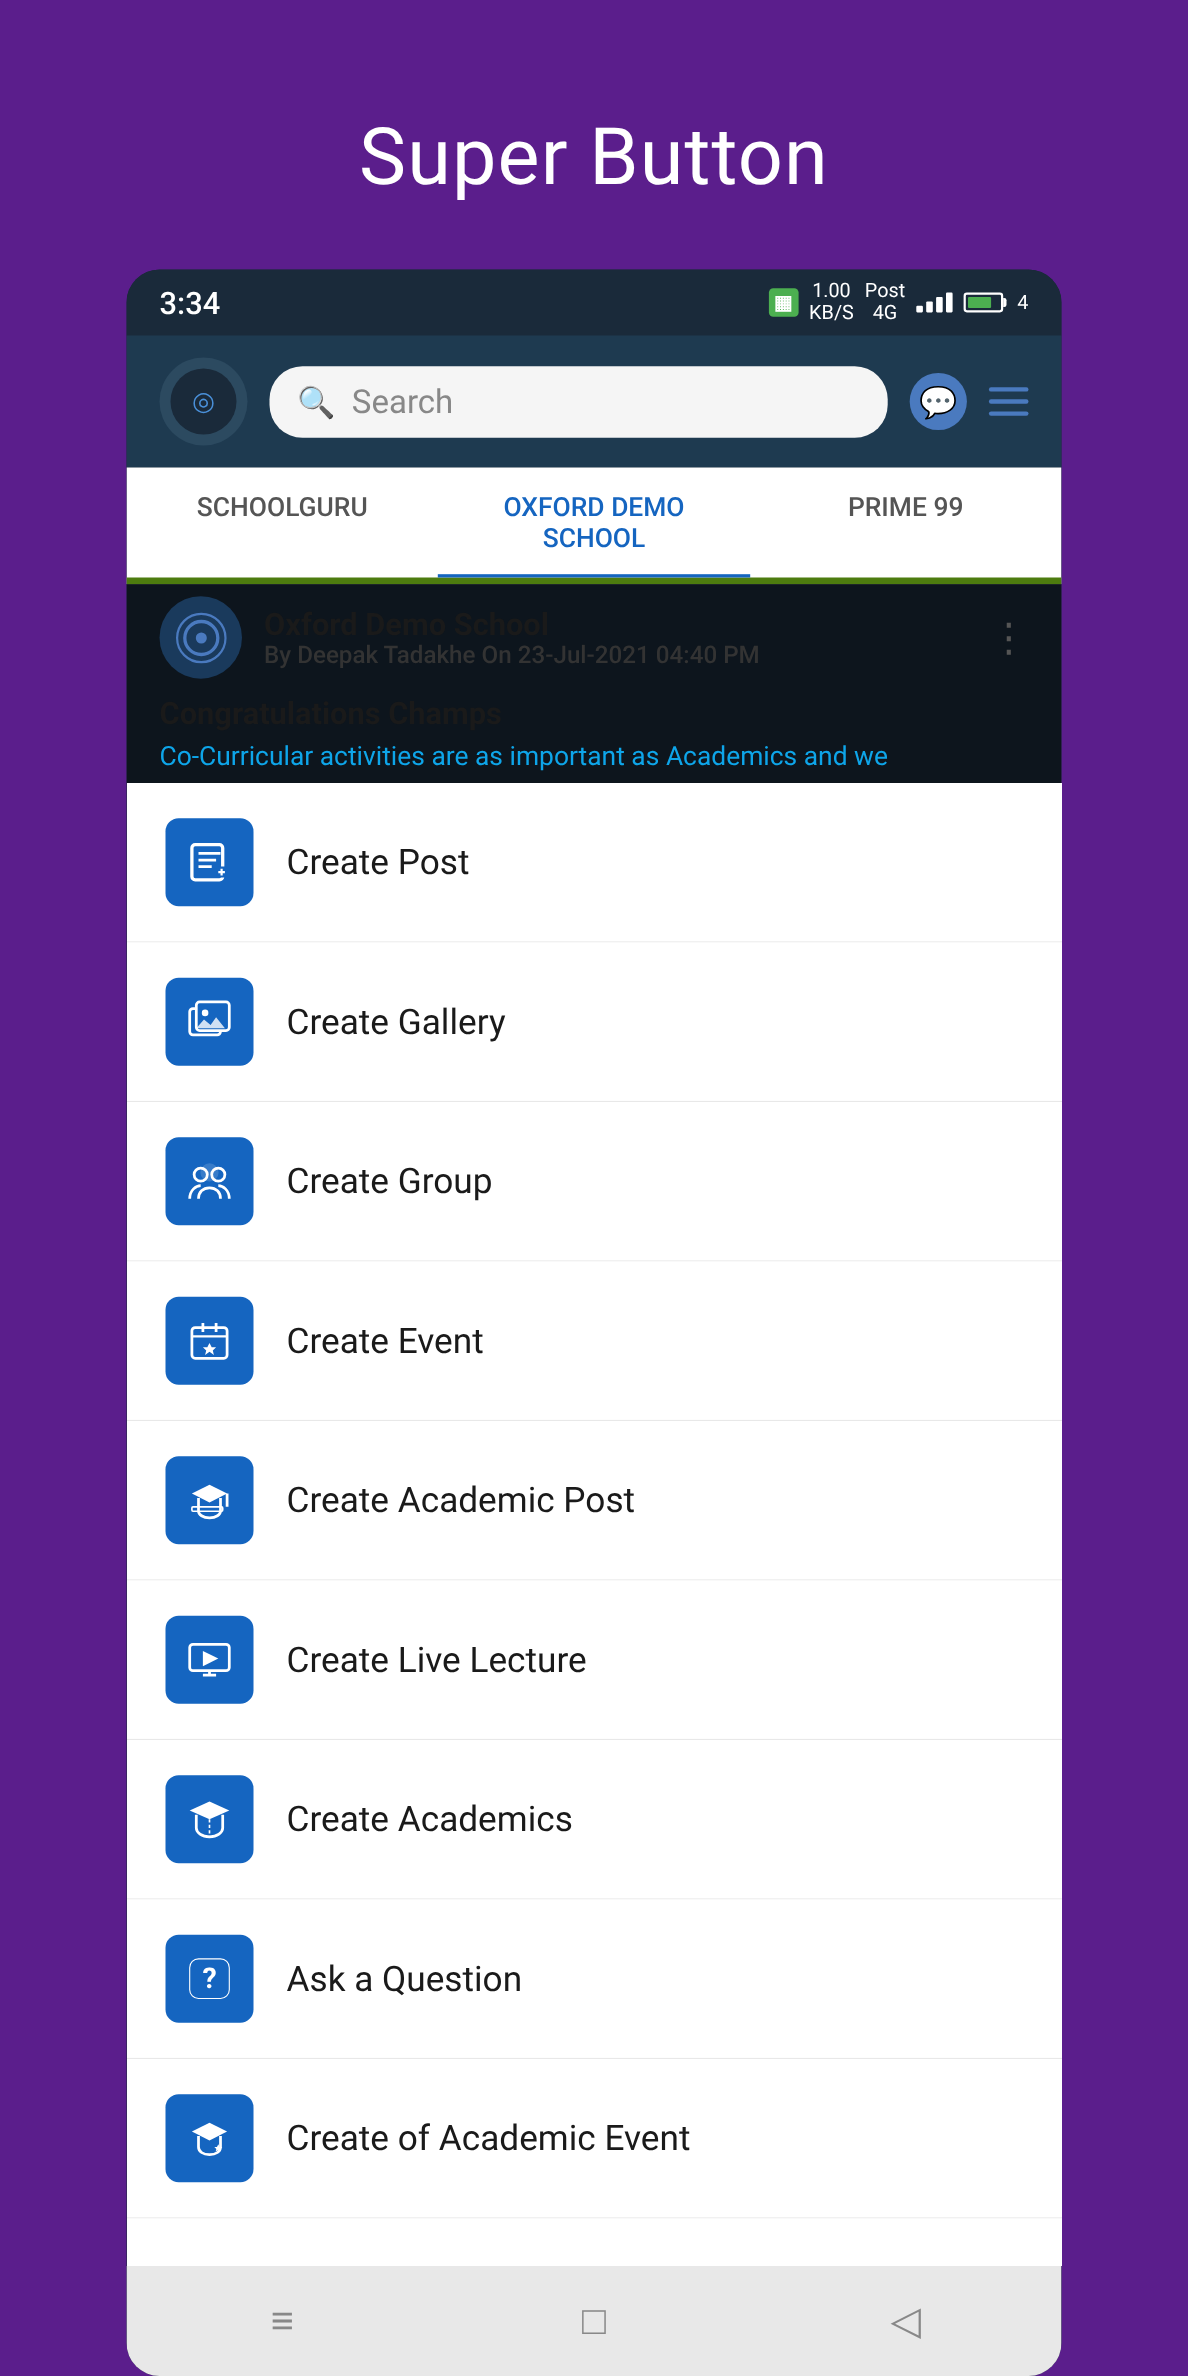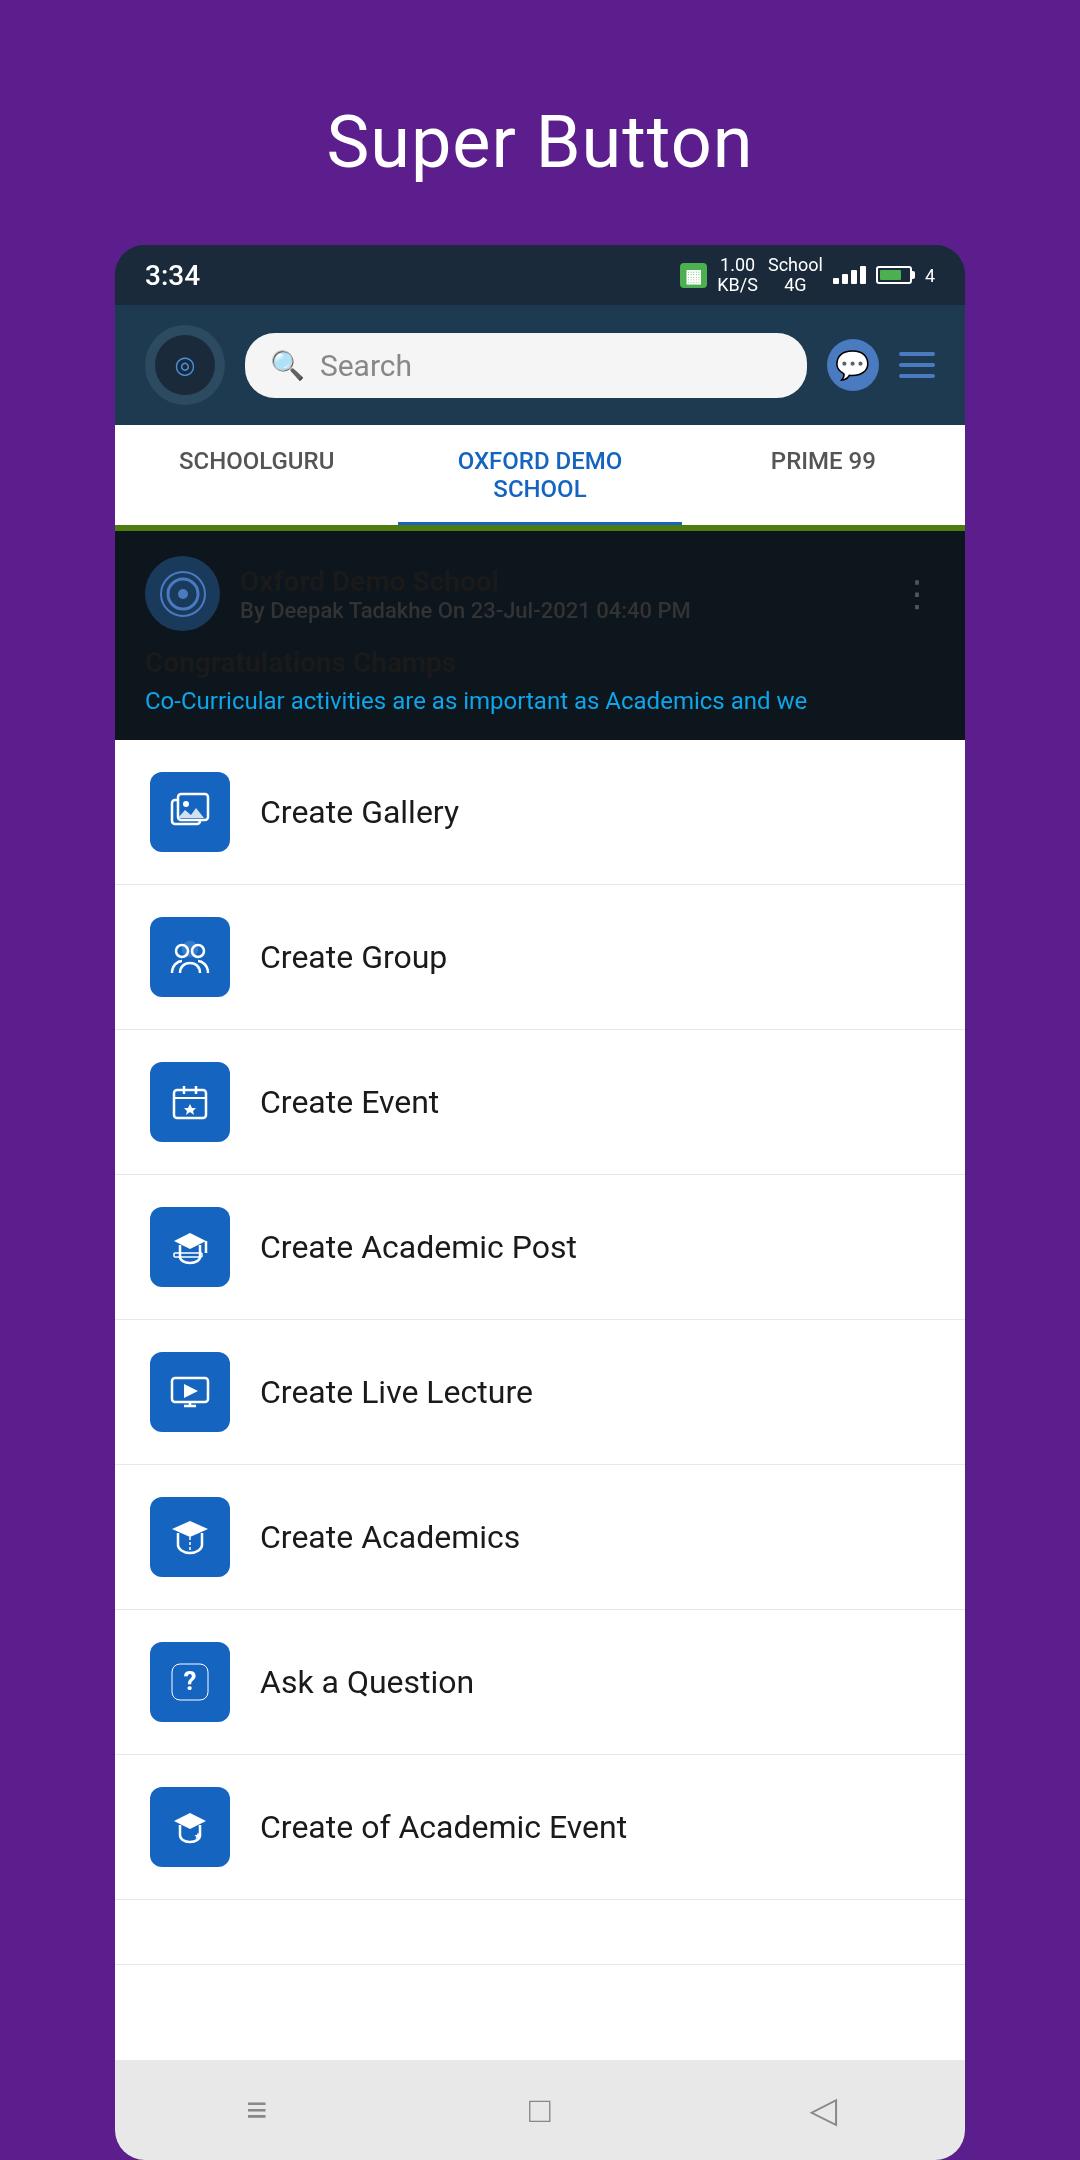--- a/index.html
+++ b/index.html
@@ -210,21 +210,21 @@
       bottom: 0;
       left: 0;
       right: 0;
       height: 3px;
       background: #1565c0;
     }
 
     
     .post-preview {
       background: rgba(255,255,255,0.85);
-      padding: 25px 30px;
+      padding: 11px 30px;
       flex-shrink: 0;
     }
     .post-header {
       display: flex;
       align-items: center;
       gap: 20px;
       margin-bottom: 15px;
     }
     .post-avatar {
       width: 75px;
@@ -338,21 +338,21 @@
 
   <div class="status-bar">
     <span class="status-time">3:34</span>
     <div class="status-icons">
       <div class="status-icon-box">▦</div>
       <div class="status-text-small">
         <span>1.00</span><br>
         <span>KB/S</span>
       </div>
       <div class="status-text-small">
-        <span>School</span><br>
+        <span>Post</span><br>
         <span>4G</span>
       </div>
       <div class="signal-bars">
         <div class="signal-bar" style="height:6px;"></div>
         <div class="signal-bar" style="height:10px;"></div>
         <div class="signal-bar" style="height:14px;"></div>
         <div class="signal-bar" style="height:18px;"></div>
       </div>
       <div class="battery-icon">
         <div class="battery-fill"></div>
@@ -410,20 +410,34 @@
         </div>
       </div>
       <div class="post-more">⋮</div>
     </div>
     <div class="post-title">Congratulations Champs</div>
     <div class="post-body">Co-Curricular activities are as important as Academics and we</div>
   </div>
 
   <div class="menu-list">
 
+    <div class="menu-item">
+      <div class="menu-icon-box">
+        <svg width="44" height="44" viewBox="0 0 44 44" fill="none">
+          <rect x="6" y="6" width="28" height="32" rx="3" stroke="white" stroke-width="3" fill="none"></rect>
+          <line x1="12" y1="14" x2="32" y2="14" stroke="white" stroke-width="2.5"></line>
+          <line x1="12" y1="20" x2="28" y2="20" stroke="white" stroke-width="2.5"></line>
+          <line x1="12" y1="26" x2="24" y2="26" stroke="white" stroke-width="2.5"></line>
+          <rect x="28" y="26" width="10" height="10" rx="2" fill="#1565c0"></rect>
+          <line x1="33" y1="28" x2="33" y2="34" stroke="white" stroke-width="2"></line>
+          <line x1="30" y1="31" x2="36" y2="31" stroke="white" stroke-width="2"></line>
+        </svg>
+      </div>
+      <span class="menu-label">Create Post</span>
+    </div>
 
     <div class="menu-item">
       <div class="menu-icon-box">
         <svg width="44" height="44" viewBox="0 0 44 44" fill="none">
           <rect x="4" y="10" width="28" height="24" rx="3" stroke="white" stroke-width="2.5" fill="none"></rect>
           <rect x="10" y="4" width="30" height="26" rx="3" stroke="white" stroke-width="2.5" fill="#1565c0"></rect>
           <circle cx="18" cy="14" r="3" fill="white"></circle>
           <path d="M10 28 L17 20 L23 25 L28 18 L36 28 Z" fill="white" opacity="0.8"></path>
         </svg>
       </div>

